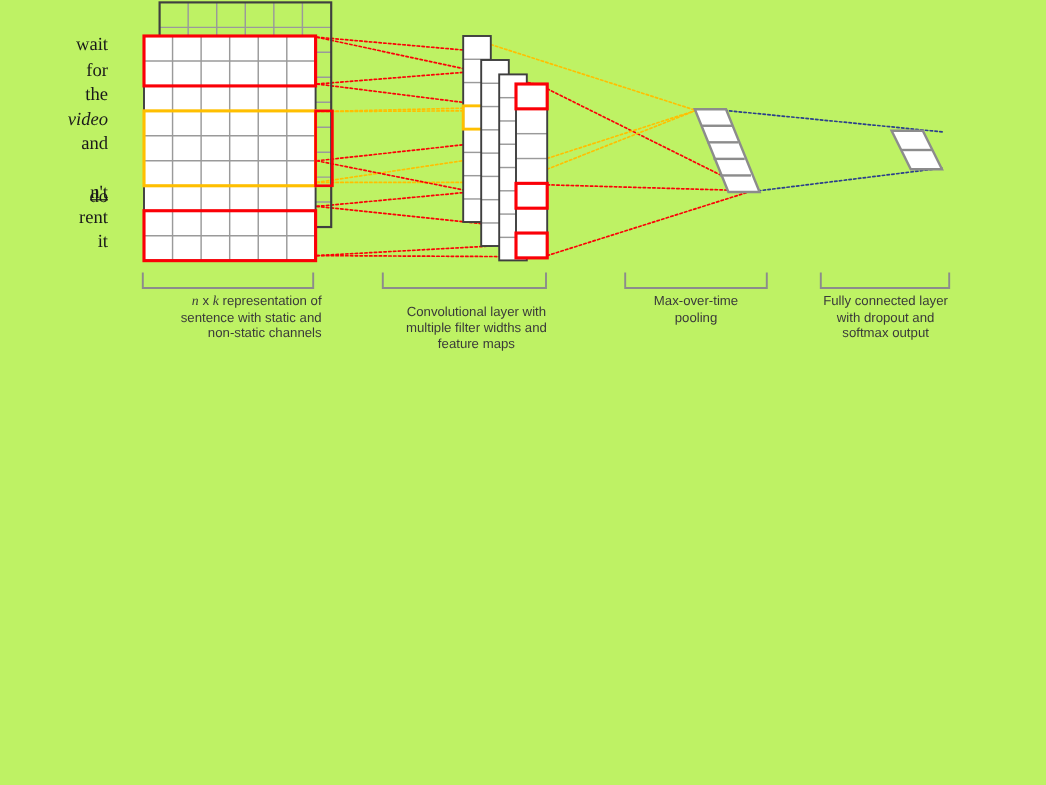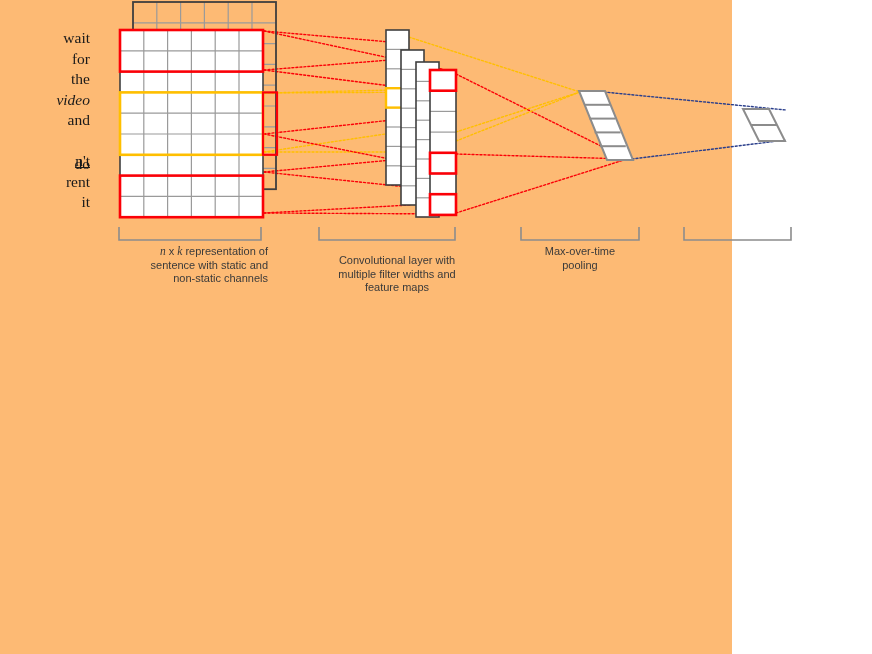--- a/index.html
+++ b/index.html
@@ -1,17 +1,17 @@
 <!DOCTYPE html>
 <html><head>
 <meta charset="utf-8">
 <style>
   html,body{margin:0;padding:0;background:#ffffff;}
   body{width:872px;height:654px;overflow:hidden;font-family:"Liberation Sans",sans-serif;}
-  #stage{position:relative;width:732px;height:654px;background:#fdba74;}
+  #stage{position:relative;width:872px;height:654px;background:#bef264;}
   #svgroot{position:absolute;left:0;top:0;width:872px;height:654px;}
   .wordlbl{
     position:absolute;
     font-family:"Liberation Serif",serif;
     font-size:15.5px;
     color:#1a1a1a;
     text-align:right;
     width:62px;
     line-height:1;
     white-space:nowrap;
@@ -215,14 +215,19 @@
     <span class="cap-line">Convolutional layer with</span>
     <span class="cap-line">multiple filter widths and</span>
     <span class="cap-line">feature maps</span>
   </div>
 
   <div class="caption" style="left:518px;top:245px;width:124px;">
     <span class="cap-line">Max-over-time</span>
     <span class="cap-line">pooling</span>
   </div>
 
+  <div class="caption" style="left:672px;top:245px;width:132px;">
+    <span class="cap-line">Fully connected layer</span>
+    <span class="cap-line">with dropout and</span>
+    <span class="cap-line">softmax output</span>
+  </div>
 
 </div>
 
 </body></html>

